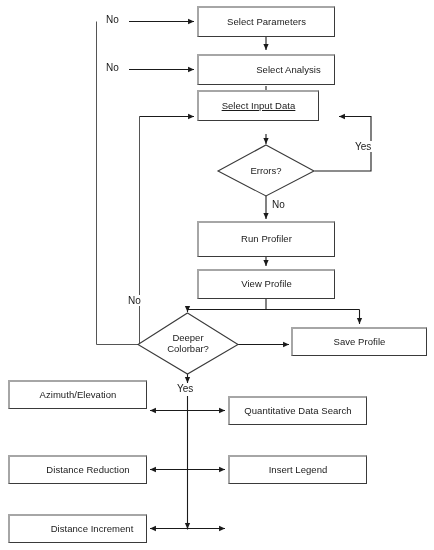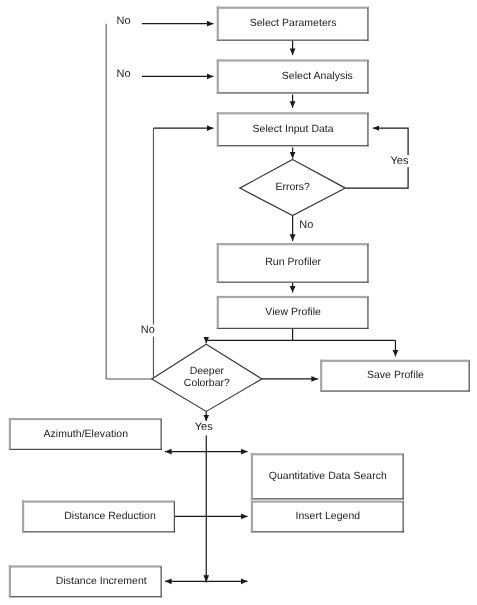--- a/index.html
+++ b/index.html
@@ -129,45 +129,45 @@
   </svg>
 
   <div class="node-box" style="left:197px; top:6px; width:138px; height:31px;">
     <span>Select Parameters</span>
   </div>
 
   <div class="node-box" style="left:197px; top:54px; width:138px; height:31px;padding-left:44px;">
     <span>Select Analysis</span>
   </div>
 
-  <div class="node-box" style="left:197px; top:102px; width:138px; height:31px;">
+  <div class="node-box" style="left:197px; top:90px; width:122px; height:31px;text-decoration:underline;">
     <span>Select Input Data</span>
   </div>
 
   <div class="node-box" style="left:197px; top:221px; width:138px; height:36px;">
     <span>Run Profiler</span>
   </div>
 
   <div class="node-box" style="left:197px; top:269px; width:138px; height:30px;">
     <span>View Profile</span>
   </div>
 
   <div class="node-box" style="left:291px; top:327px; width:136px; height:29px;">
     <span>Save Profile</span>
   </div>
 
   <div class="node-box" style="left:8px; top:380px; width:139px; height:29px;">
     <span>Azimuth/Elevation</span>
   </div>
 
-  <div class="node-box" style="left:228px; top:412px; width:139px; height:42px;">
+  <div class="node-box" style="left:228px; top:396px; width:139px; height:29px;">
     <span>Quantitative Data Search</span>
   </div>
 
-  <div class="node-box" style="left:20px; top:455px; width:139px; height:29px;padding-left:20px;">
+  <div class="node-box" style="left:8px; top:455px; width:139px; height:29px;padding-left:20px;">
     <span>Distance Reduction</span>
   </div>
 
   <div class="node-box" style="left:228px; top:455px; width:139px; height:29px;">
     <span>Insert Legend</span>
   </div>
 
   <div class="node-box" style="left:8px; top:514px; width:139px; height:29px;padding-left:28px;">
     <span>Distance Increment</span>
   </div>

